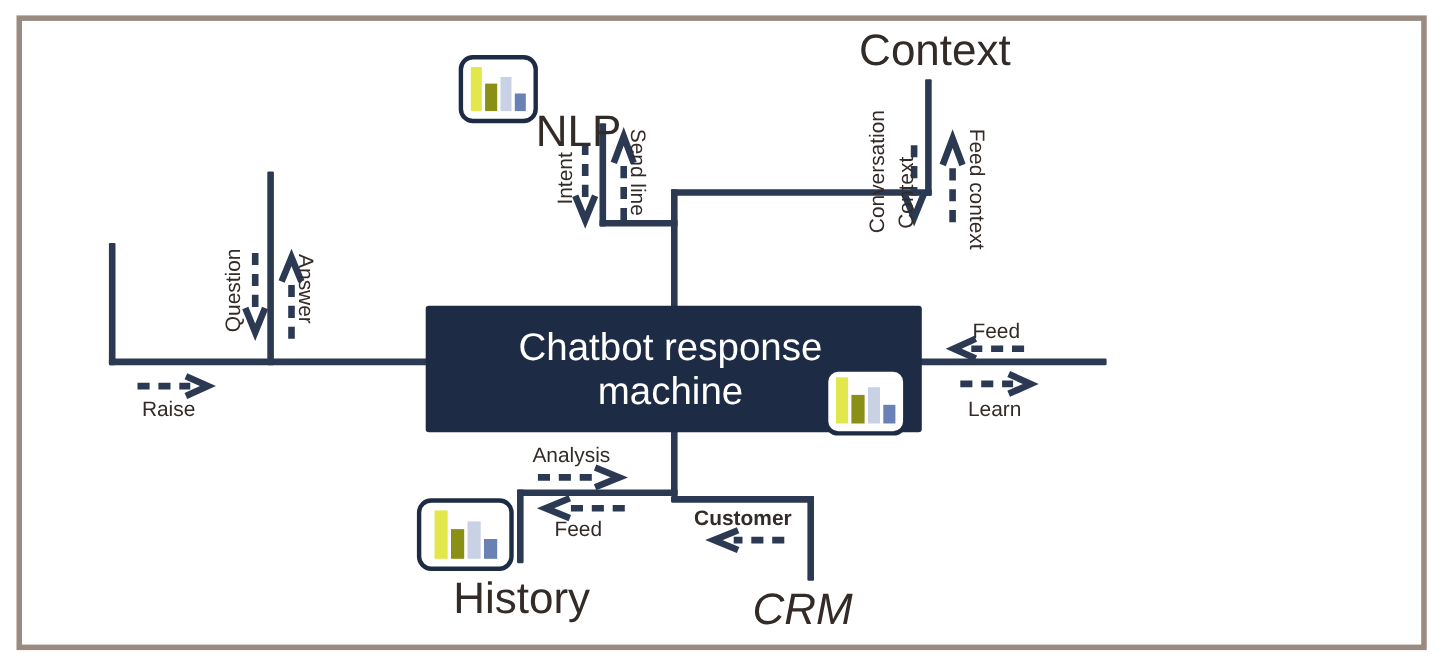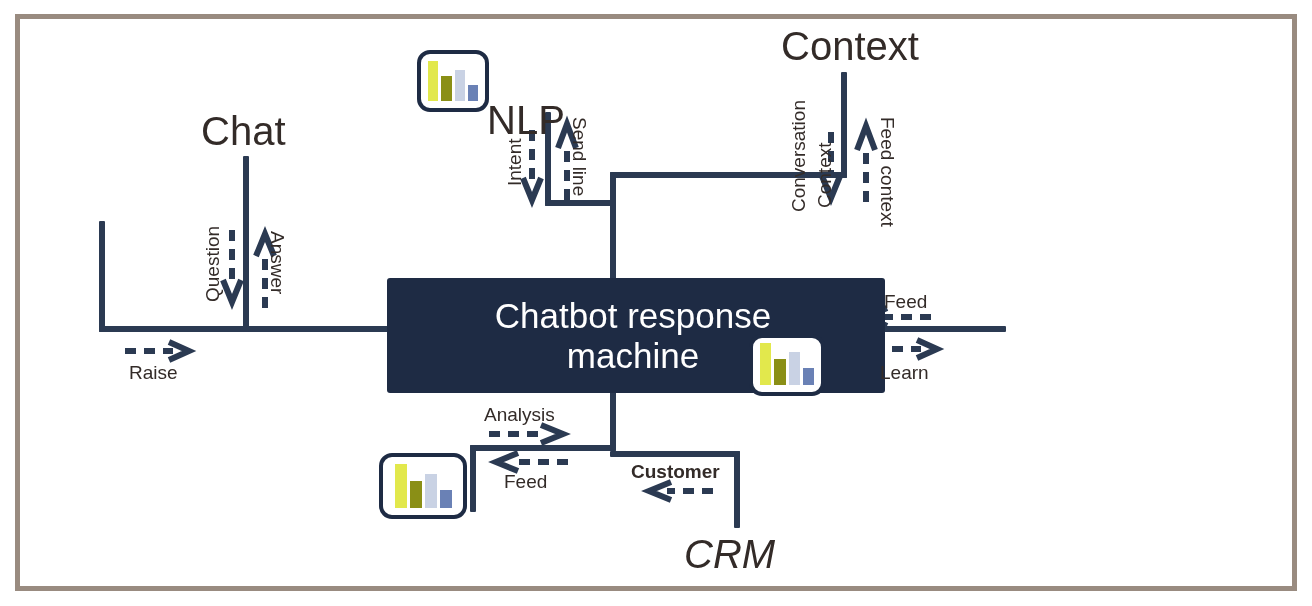--- a/index.html
+++ b/index.html
@@ -15,21 +15,21 @@
   .lnh{height:6px;}
   .lnv{width:6px;}
 
   .lbl{position:absolute;white-space:nowrap;color:#332b28;line-height:1;}
   .big{font-size:40px;}
   .small{font-size:19px;}
   .rot-up{transform-origin:0 0;transform:rotate(-90deg);}
   .rot-dn{transform-origin:0 0;transform:rotate(90deg);}
 
   
-  .node{position:absolute;left:387px;top:278px;width:498px;height:115px;
+  .node{position:absolute;left:387px;top:278px;width:451px;height:115px;
         background:#1e2b44;border-radius:3px;
         display:flex;align-items:center;justify-content:center;}
   .node-text{color:#ffffff;font-size:35px;line-height:1.12;text-align:center;
              width:100%;padding-right:6px;box-sizing:border-box;}
 
   
   .badge{position:absolute;background:#ffffff;border:4px solid #1e2b44;
          border-radius:13px;box-sizing:border-box;
          display:flex;align-items:flex-end;justify-content:center;gap:3px;
          padding:7px 7px 7px 7px;}
@@ -152,23 +152,23 @@
       <i class="b4" style="height:17px;"></i>
   </div>
 
   <div class="badge" style="left:379px;top:453px;width:88px;height:66px;">
     <i class="b1" style="height:44px;"></i>
       <i class="b2" style="height:27px;"></i>
     <i class="b3" style="height:34px;"></i>
       <i class="b4" style="height:18px;"></i>
   </div>
 
-  <div class="lbl big" style="left:201px;top:111px;">Chat</div>
   <div class="lbl big" style="left:487px;top:65px;margin-top:35px;">NLP</div>
   <div class="lbl big" style="left:781px;top:26px;">Context</div>
+  <div class="lbl big" style="left:412px;top:524px;">History</div>
   <div class="lbl big" style="left:684px;top:534px;font-style:italic;">CRM</div>
 
   <div class="lbl small" style="left:129px;top:363px;">Raise</div>
 
   <div class="lbl small rot-up" style="left:203px;top:302px;">Question</div>
   <div class="lbl small rot-dn" style="left:287px;top:231px;">Answer</div>
 
   <div class="lbl small rot-up" style="left:505px;top:186px;">Intent</div>
   <div class="lbl small rot-dn" style="left:589px;top:117px;">Send line</div>
 

